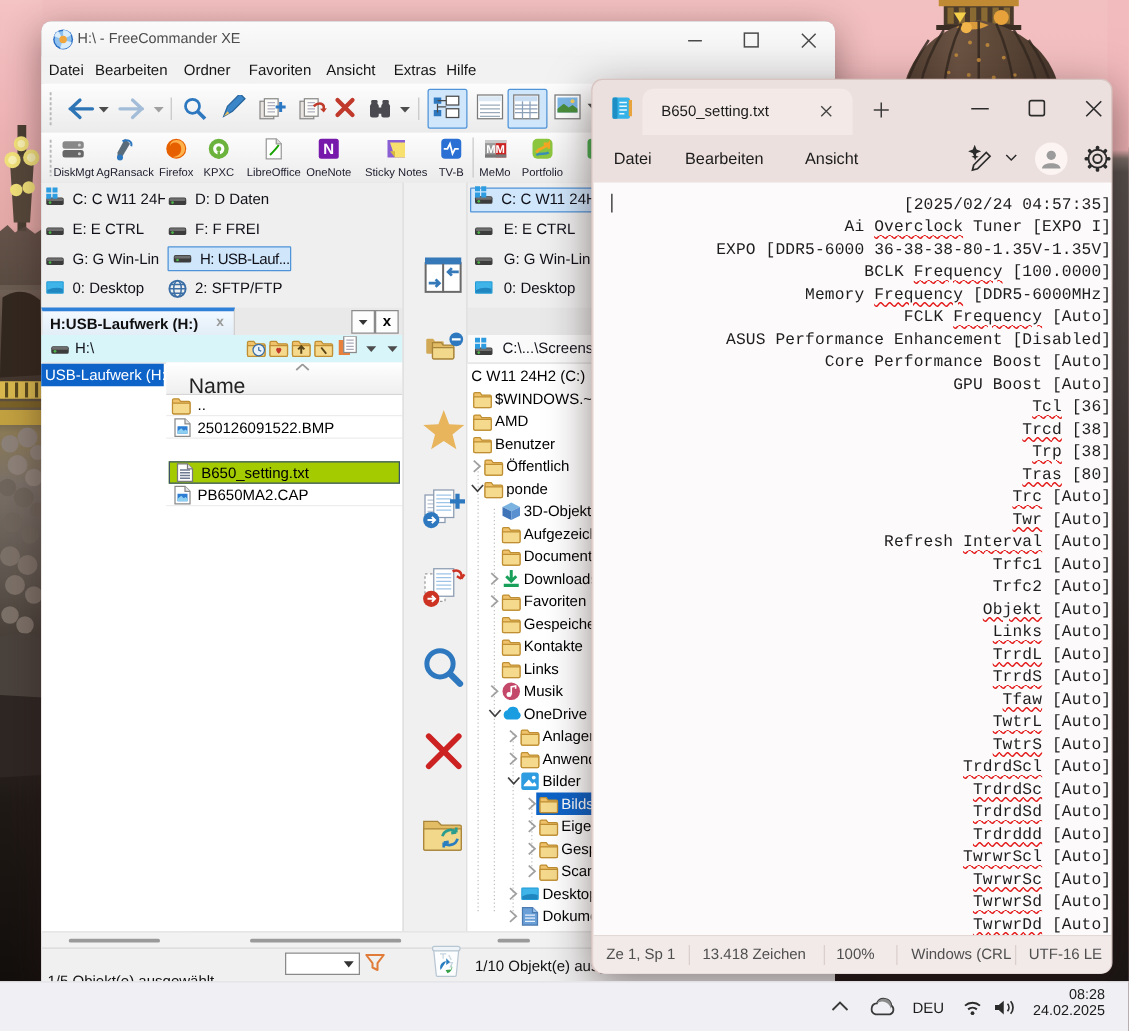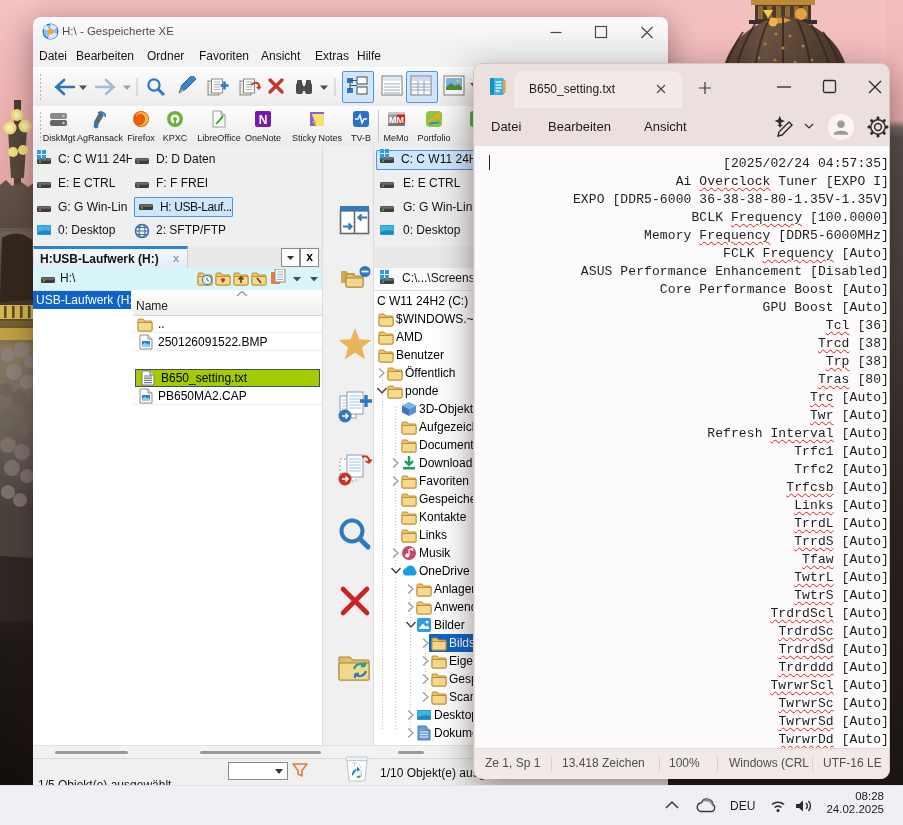--- a/index.html
+++ b/index.html
@@ -244,21 +244,21 @@
 <div class="abs" id="fc">
   <div class="abs tbar"></div>
   <svg class="abs" style="left:9px;top:6px" width="17" height="17" viewBox="0 0 17 17">
       <circle cx="8.5" cy="8.5" r="8" fill="#2b6fc4"></circle>
       <circle cx="8.5" cy="8.5" r="6.8" fill="#8fc1ef"></circle>
       <path d="M8.5 1 A7.5 7.5 0 0 1 15 5 L8.5 8.5 Z" fill="#d8ecfb"></path>
       <path d="M15.5 11 A7.5 7.5 0 0 1 6 15.6 L8.5 8.5 Z" fill="#d8ecfb"></path>
       <path d="M1.2 6 A7.5 7.5 0 0 1 4.5 1.8 L8.5 8.5 Z" fill="#d8ecfb"></path>
       <circle cx="8.5" cy="8.5" r="3" fill="#f0a63c"></circle>
     </svg>
-  <div class="abs title">H:\ - Gespeicherte XE</div>
+  <div class="abs title">H:\ - FreeCommander XE</div>
   <svg class="abs" style="left:510px;top:6px" width="125" height="18" viewBox="0 0 125 18">
     <path d="M7.5 9.5 L18.5 9.5" stroke="#4a4a4a" stroke-width="1.2"></path>
     <rect x="52.5" y="3.5" width="11" height="11" fill="none" stroke="#4a4a4a" stroke-width="1.2"></rect>
     <path d="M98.5 4 L109.5 15 M109.5 4 L98.5 15" stroke="#4a4a4a" stroke-width="1.2"></path>
   </svg>
   <div class="abs menu">
     <span style="left:6px">Datei</span>
       <span style="left:43px">Bearbeiten</span>
       <span style="left:114px">Ordner</span>
     <span style="left:166px">Favoriten</span>
@@ -498,21 +498,21 @@
   </div>
 
   <div class="abs panel" id="ltree" style="left:0;width:116px;height:455px;border-top:1px solid #e0e0e0">
     <div class="abs sel-blue" style="left:0;top:0;width:98px;height:18px">
         <span style="position:absolute;left:3px;top:2px;font-size:12px;white-space:nowrap">USB-Laufwerk (H:</span>
       </div>
   </div>
 
   <div class="abs panel" id="flist" style="left:100px;width:189px;height:455px;">
     <div class="abs fl-head" style="left:0;top:0;width:189px;height:25px">
-      <span style="position:absolute;left:3px;top:9px;font-size:12px;color:#222">Name</span>
+      <span style="position:absolute;left:18px;top:9px;font-size:17px;color:#222">Name</span>
       <svg style="position:absolute;left:103px;top:1px" width="12" height="6">
           <path d="M1 5 L6 0.5 L11 5" fill="none" stroke="#9a9a9a" stroke-width="1.4"></path>
         </svg>
     </div>
     <div class="fl-row" style="top:25px">
         <svg style="position:absolute;left:4px;top:1px" width="16" height="16">
           <use href="#folder"></use>
         </svg>
         <span class="fl-txt">..</span>
       </div>
@@ -909,21 +909,21 @@
 GPU Boost [Auto]
 <span class="sq">Tcl</span> [36]
 <span class="sq">Trcd</span> [38]
 <span class="sq">Trp</span> [38]
 <span class="sq">Tras</span> [80]
 <span class="sq">Trc</span> [Auto]
 <span class="sq">Twr</span> [Auto]
 Refresh <span class="sq">Interval</span> [Auto]
 Trfc1 [Auto]
 Trfc2 [Auto]
-<span class="sq">Trfcsb</span> [Auto]
+<span class="sq">Objekt</span> [Auto]
 <span class="sq">Links</span> [Auto]
 <span class="sq">TrrdL</span> [Auto]
 <span class="sq">TrrdS</span> [Auto]
 <span class="sq">Tfaw</span> [Auto]
 <span class="sq">TwtrL</span> [Auto]
 <span class="sq">TwtrS</span> [Auto]
 <span class="sq">TrdrdScl</span> [Auto]
 <span class="sq">TrdrdSc</span> [Auto]
 <span class="sq">TrdrdSd</span> [Auto]
 <span class="sq">Trdrddd</span> [Auto]

